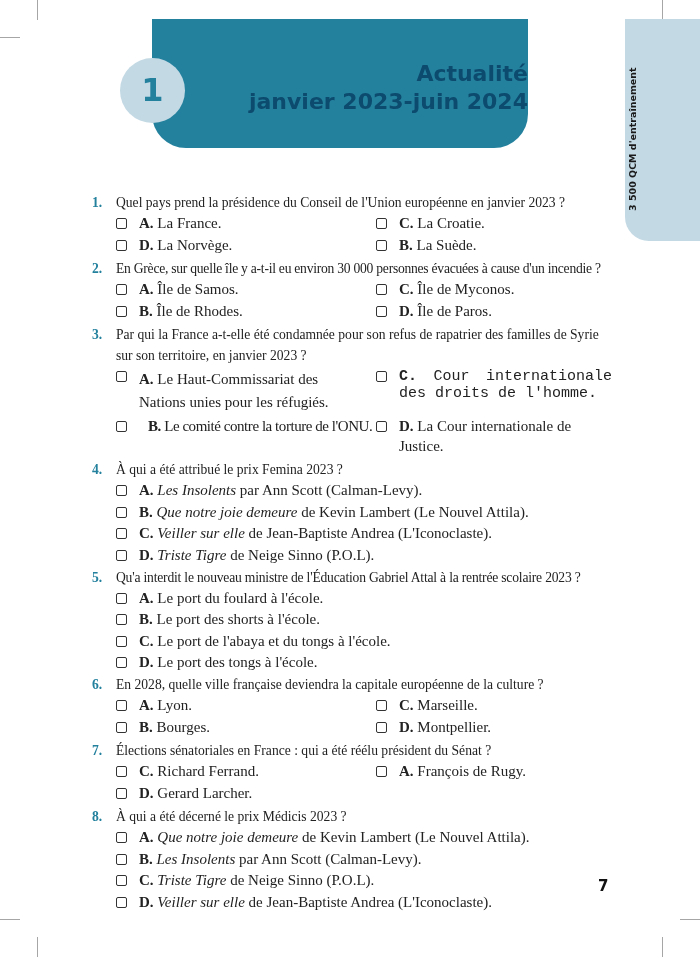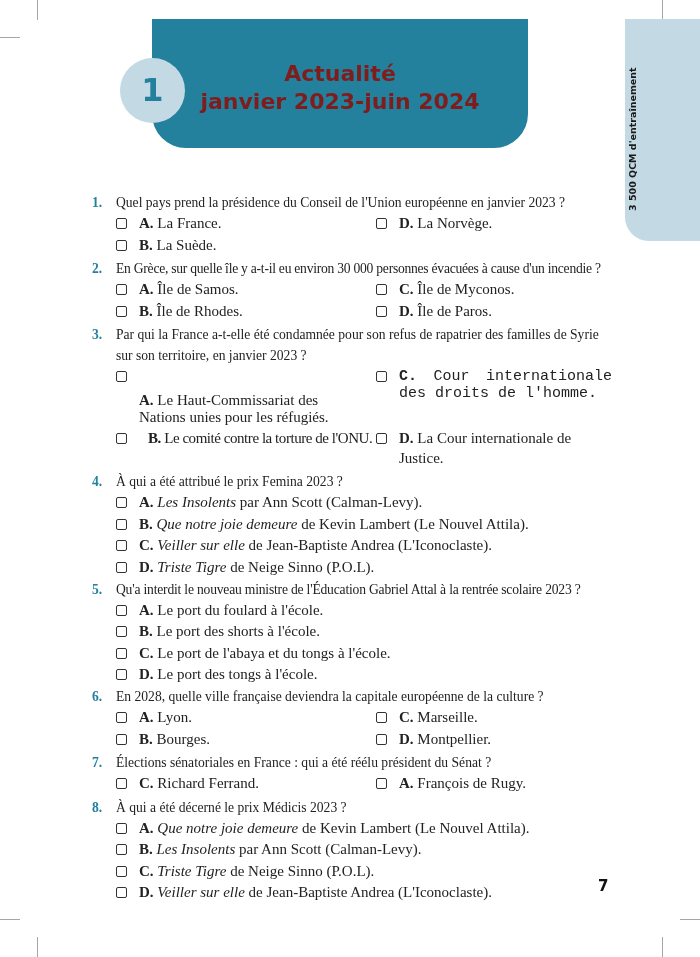--- a/index.html
+++ b/index.html
@@ -9,22 +9,22 @@
     font-family: "Liberation Serif", "DejaVu Serif", serif;
     color: #222222;
   }
   .crop { position: absolute; background: #a6a6a6; }
   .header-band {
     position: absolute; left: 152px; top: 19px; width: 376px; height: 129px;
     background: #24819e; border-bottom-left-radius: 34px; border-bottom-right-radius: 34px;
     border-top-left-radius: 0; border-top-right-radius: 0;
   }
   .header-title {
-    position: absolute; left: 152px; top: 60px; width: 376px; text-align: center;
-    color: #7f1d1d; font-family: "DejaVu Sans", "Liberation Sans", sans-serif;
+    position: absolute; left: 152px; top: 60px; width: 376px; text-align: right;
+    color: #0c4a6e; font-family: "DejaVu Sans", "Liberation Sans", sans-serif;
     font-weight: bold; font-size: 22px; line-height: 28px;
   }
   .chapter-circle {
     position: absolute; left: 120px; top: 58px; width: 65px; height: 65px; border-radius: 50%;
     background: #c3d9e4; color: #24819e; text-align: center;
     font-family: "DejaVu Sans", "Liberation Sans", sans-serif; font-weight: bold;
     font-size: 32px; line-height: 65px;
   }
   .side-tab {
     position: absolute; left: 625px; top: 19px; width: 75px; height: 222px;
@@ -85,20 +85,24 @@
       <span class="q-num">1.</span>
       <span class="q-text">Quel pays prend la présidence du Conseil de l'Union européenne en janvier 2023 ?</span>
     </div>
     <div class="opts grid">
       <div class="opt">
           <span class="box"></span>
           <span class="opt-body"><span class="opt-letter">A.</span> <span>La France.</span></span>
         </div>
       <div class="opt">
           <span class="box"></span>
+          <span class="opt-body"><span class="opt-letter">C.</span> <span>La Croatie.</span></span>
+        </div>
+      <div class="opt">
+          <span class="box"></span>
           <span class="opt-body"><span class="opt-letter">D.</span> <span>La Norvège.</span></span>
         </div>
       <div class="opt">
           <span class="box"></span>
           <span class="opt-body"><span class="opt-letter">B.</span> <span>La Suède.</span></span>
         </div>
     </div>
   </div>
 
   <div class="q">
@@ -127,21 +131,21 @@
   </div>
 
   <div class="q">
     <div class="q-line">
       <span class="q-num">3.</span>
       <span class="q-text">Par qui la France a-t-elle été condamnée pour son refus de rapatrier des familles de Syrie sur son territoire, en janvier 2023 ?</span>
     </div>
     <div class="opts grid">
       <div class="opt" style="padding-right:14px;">
           <span class="box"></span>
-          <span class="opt-body" style="line-height:17px;padding-top:2px;margin-top:24px;"><span class="opt-letter">A.</span> <span>Le Haut-Commissariat des Nations unies pour les réfugiés.</span></span>
+          <span class="opt-body" style="line-height:23px;padding-top:2px;"><span class="opt-letter">A.</span> <span>Le Haut-Commissariat des Nations unies pour les réfugiés.</span></span>
         </div>
       <div class="opt">
           <span class="box"></span>
           <span class="opt-body" style="line-height:17px;padding-top:2px;text-align:justify;font-family:Liberation Mono, monospace;"><span class="opt-letter">C.</span> <span>Cour internationale des droits de l'homme.</span></span>
         </div>
       <div class="opt">
           <span class="box"></span>
           <span class="opt-body" style="letter-spacing:-0.45px;white-space:nowrap;margin-left:9px;"><span class="opt-letter">B.</span> <span>Le comité contre la torture de l'ONU.</span></span>
         </div>
       <div class="opt">
@@ -233,20 +237,24 @@
     </div>
     <div class="opts grid">
       <div class="opt">
           <span class="box"></span>
           <span class="opt-body"><span class="opt-letter">C.</span> <span>Richard Ferrand.</span></span>
         </div>
       <div class="opt">
           <span class="box"></span>
           <span class="opt-body"><span class="opt-letter">A.</span> <span>François de Rugy.</span></span>
         </div>
+      <div class="opt">
+          <span class="box"></span>
+          <span class="opt-body"><span class="opt-letter">D.</span> <span>Gerard Larcher.</span></span>
+        </div>
     </div>
   </div>
 
   <div class="q">
     <div class="q-line">
       <span class="q-num">8.</span>
       <span class="q-text">À qui a été décerné le prix Médicis 2023 ?</span>
     </div>
     <div class="opts">
       <div class="opt">

